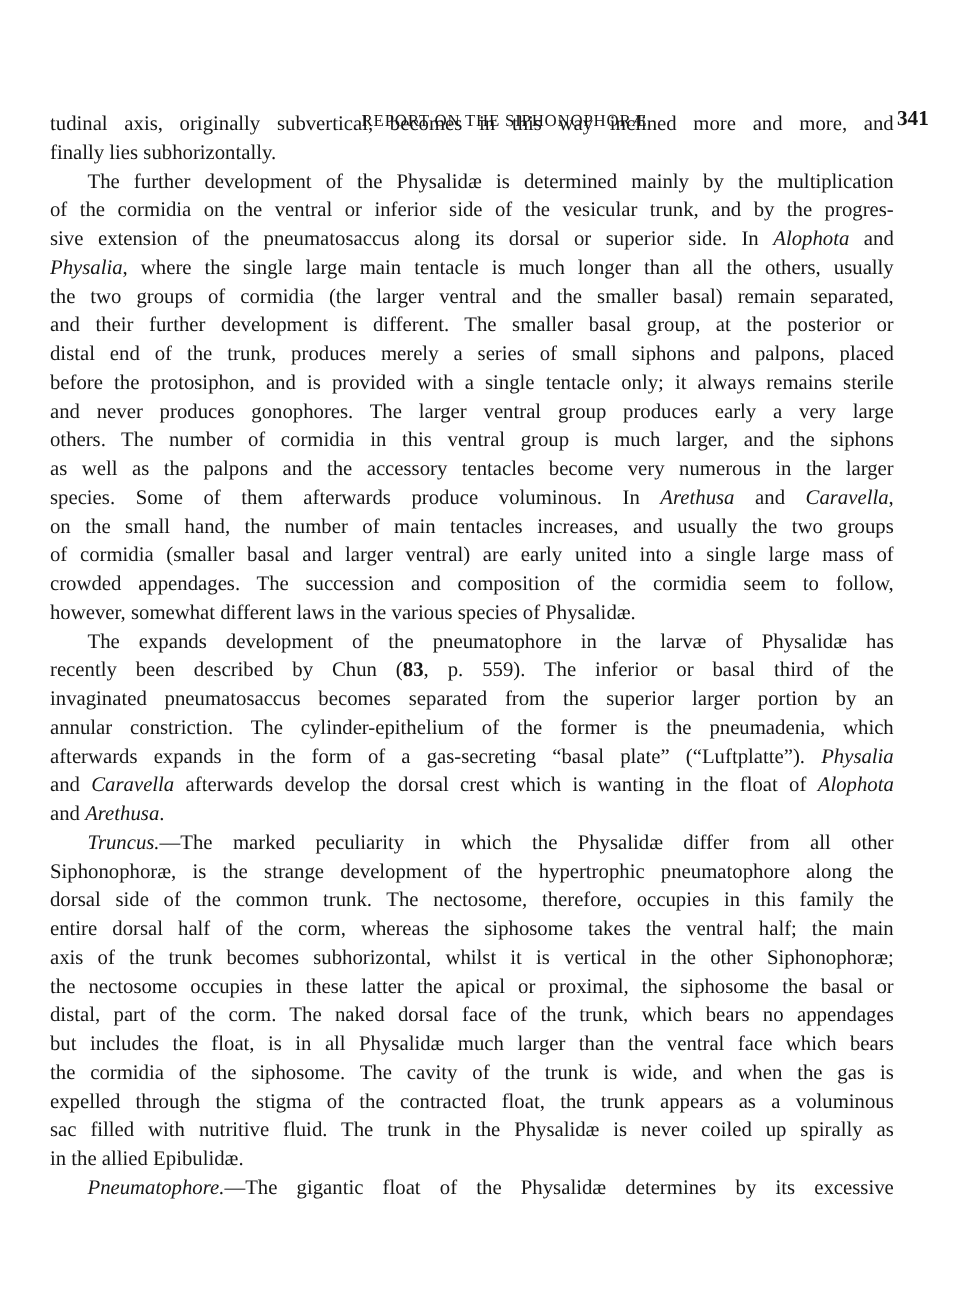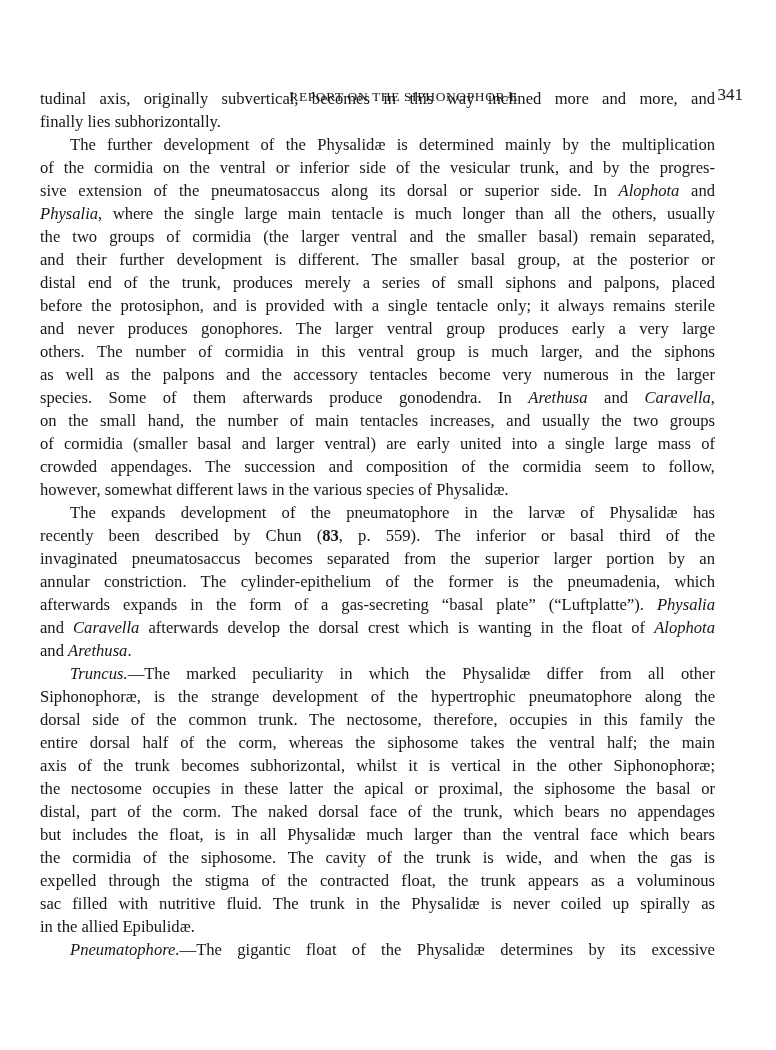--- a/index.html
+++ b/index.html
@@ -3,21 +3,21 @@
 <meta charset="utf-8">
 <style>
   html, body { margin: 0; padding: 0; background: #ffffff; }
   body { width: 776px; height: 1050px; position: relative; overflow: hidden;
          font-family: "DejaVu Serif", "Liberation Serif", serif; color: #161616; }
   .header { position: absolute; top: 46px; left: 68px; width: 675px; height: 24px; margin-top: 38px; }
   .running-title { position: absolute; left: 0; right: 0; text-align: center;
          font-family: "Liberation Serif", serif; font-size: 13.5px; letter-spacing: 0.6px;
          font-weight: normal; top: 5px; }
   .page-number { position: absolute; right: 0; top: 1px; font-family: "Liberation Serif", serif;
-         font-size: 17px; font-weight: normal; }
+         font-size: 17px; font-weight: bold; }
   .body-text { position: absolute; top: 87px; left: 40px; width: 675px;
          font-family: "Liberation Serif", serif; font-size: 16.6px; line-height: 23px; }
   .line { display: block; white-space: nowrap; text-align: justify; text-align-last: justify; height: 23px; overflow: hidden; }
   .line.last { text-align-last: left; }
   .line.indent { padding-left: 30px; }
   i { }
   .ref { font-weight: bold; }
 </style>
 </head>
 <body>
@@ -34,21 +34,21 @@
     <span class="line">of the cormidia on the ventral or inferior side of the vesicular trunk, and by the progres-</span>
     <span class="line"><span>sive extension of the pneumatosaccus along its dorsal or superior side.  In </span><i>Alophota</i><span> and</span></span>
     <span class="line"><i>Physalia</i><span>, where the single large main tentacle is much longer than all the others, usually</span></span>
     <span class="line">the two groups of cormidia (the larger ventral and the smaller basal) remain separated,</span>
     <span class="line">and their further development is different.  The smaller basal group, at the posterior or</span>
     <span class="line">distal end of the trunk, produces merely a series of small siphons and palpons, placed</span>
     <span class="line">before the protosiphon, and is provided with a single tentacle only; it always remains sterile</span>
     <span class="line">and never produces gonophores.  The larger ventral group produces early a very large</span>
     <span class="line">others.  The number of cormidia in this ventral group is much larger, and the siphons</span>
     <span class="line">as well as the palpons and the accessory tentacles become very numerous in the larger</span>
-    <span class="line"><span>species.  Some of them afterwards produce gonodendra.  In </span><i>Arethusa</i><span> and </span><i>Caravella</i><span>,</span></span>
+    <span class="line"><span>species.  Some of them afterwards produce voluminous.  In </span><i>Arethusa</i><span> and </span><i>Caravella</i><span>,</span></span>
     <span class="line">on the small hand, the number of main tentacles increases, and usually the two groups</span>
     <span class="line">of cormidia (smaller basal and larger ventral) are early united into a single large mass of</span>
     <span class="line">crowded appendages.  The succession and composition of the cormidia seem to follow,</span>
     <span class="line last">however, somewhat different laws in the various species of Physalidæ.</span>
     <span class="line indent">The expands development of the pneumatophore in the larvæ of Physalidæ has</span>
     <span class="line"><span>recently been described by Chun (</span><span class="ref">83</span><span>, p. 559).  The inferior or basal third of the</span></span>
     <span class="line">invaginated pneumatosaccus becomes separated from the superior larger portion by an</span>
     <span class="line">annular constriction.  The cylinder-epithelium of the former is the pneumadenia, which</span>
     <span class="line"><span>afterwards expands in the form of a gas-secreting “basal plate” (“Luftplatte”).  </span><i>Physalia</i></span>
     <span class="line"><span>and </span><i>Caravella</i><span> afterwards develop the dorsal crest which is wanting in the float of </span><i>Alophota</i></span>

